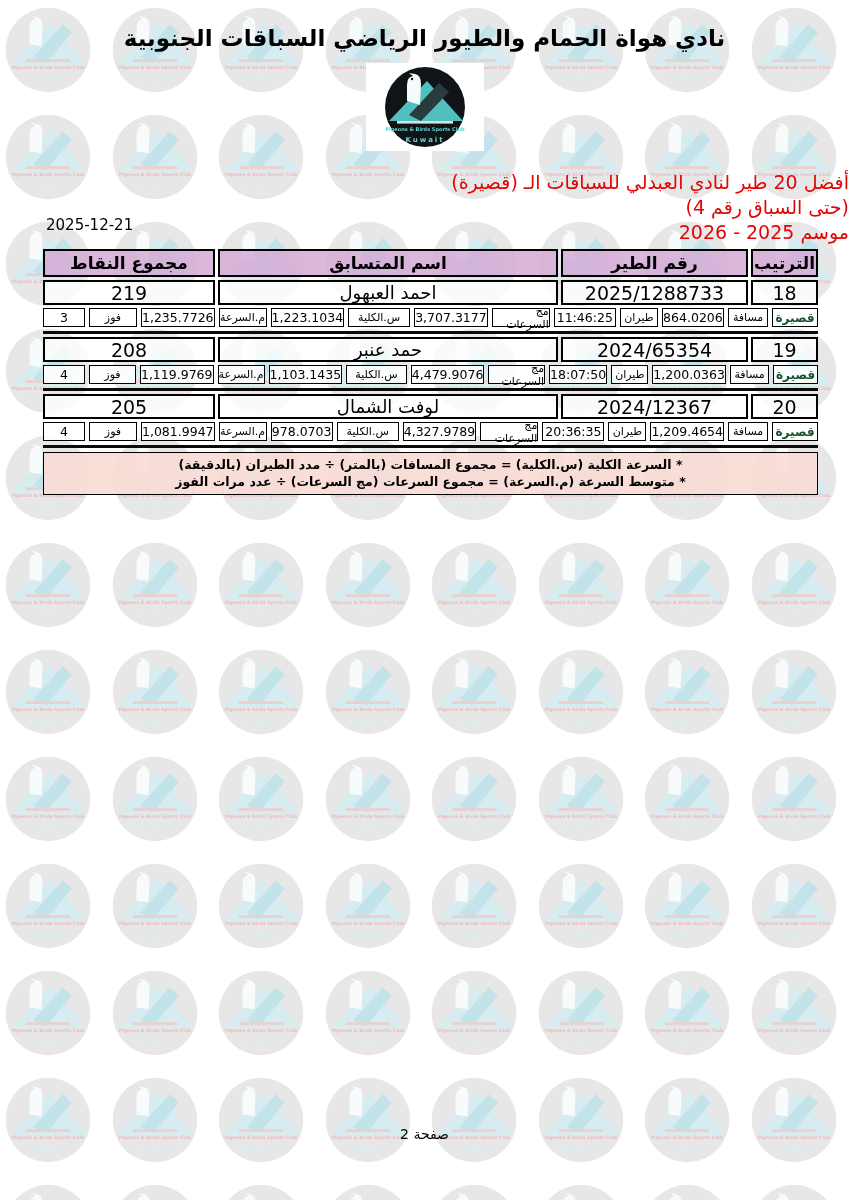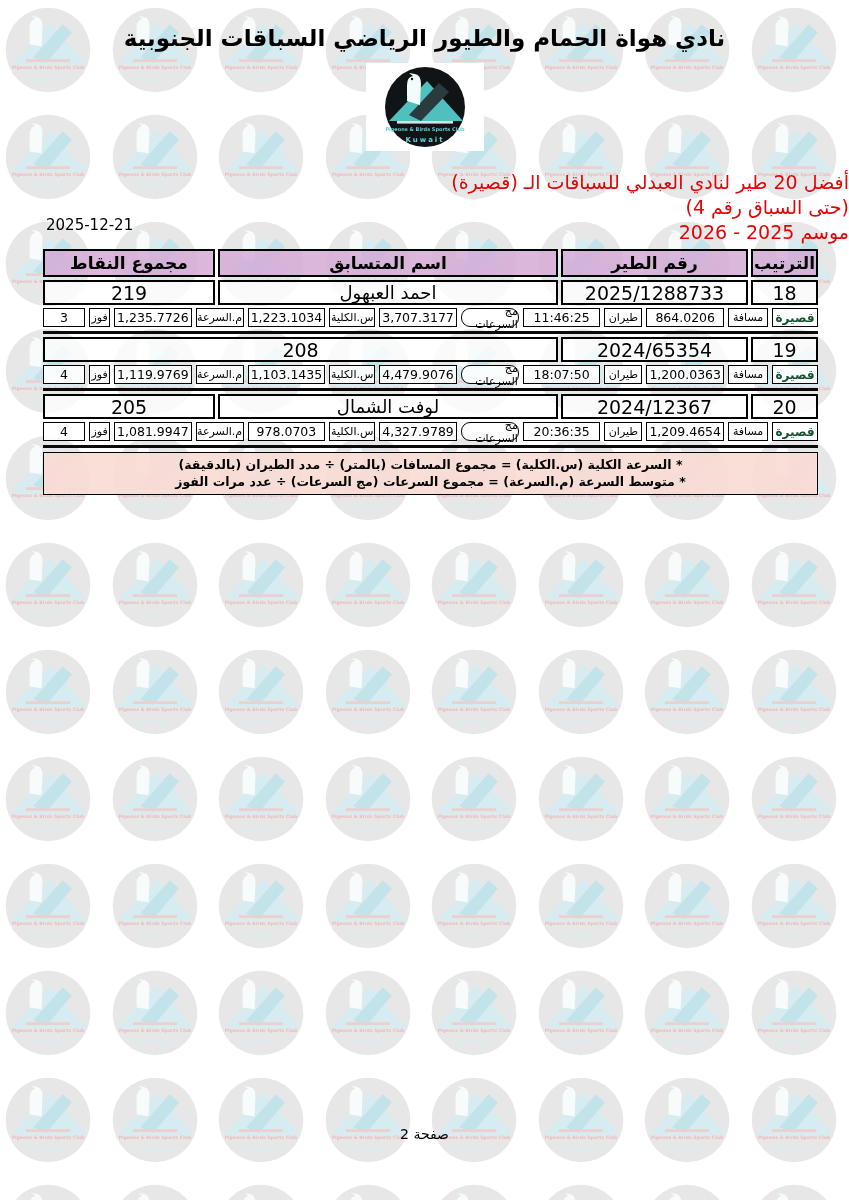--- a/index.html
+++ b/index.html
@@ -59,22 +59,22 @@
 
   .detail-row { display:flex; gap:4px; margin-top:3px; align-items:stretch; }
   .dcell {
     border:1px solid #000;
     background:rgba(255,255,255,0.88);
     height:19px; display:flex; align-items:center; justify-content:center;
     font-size:11px;
   }
   .d-cat { width:46px; color:#14532d; font-weight:bold; font-size:12px; }
   .d-val { flex:1; font-size:12.5px; }
-  .w-dist { width:40px; } .w-fly { width:38px; } .w-sum { width:58px;border-radius:9px; }
-  .w-tot { width:46px; }  .w-avg { width:48px; } .w-win { width:21px;font-family:Liberation Serif, serif; }
+  .w-dist { width:40px; } .w-fly { width:38px; } .w-sum { width:58px; }
+  .w-tot { width:62px; }  .w-avg { width:48px; } .w-win { width:48px; }
   .d-winval { flex:0 0 42px; font-size:12.5px; }
   .group-divider { border-top:3px solid #0a0a0a; margin:4px 0 2px; }
 
   .notes-box {
     margin:4px 31px 0 43px;
     direction:rtl;
     border:1px solid #000;
     background:rgba(250,219,213,0.92);
     padding:3px 8px 4px;
     font-size:12.5px; font-weight:bold; line-height:17px;
@@ -1009,20 +1009,21 @@
       <div class="dcell w-avg">م.السرعة</div>
       <div class="dcell d-val">1,235.7726</div>
       <div class="dcell w-win">فوز</div>
       <div class="dcell d-winval">3</div>
     </div>
     <div class="group-divider"></div>
 
     <div class="name-row">
       <div class="cell c-rank num">19</div>
       <div class="cell c-ring num">2024/65354</div>
+      <div class="cell c-name ar">حمد عنبر</div>
       <div class="cell c-pts num">208</div>
     </div>
     <div class="detail-row">
       <div class="dcell d-cat">قصيرة</div>
       <div class="dcell w-dist">مسافة</div>
       <div class="dcell d-val">1,200.0363</div>
       <div class="dcell w-fly">طيران</div>
       <div class="dcell d-val">18:07:50</div>
       <div class="dcell w-sum">مج السرعات</div>
       <div class="dcell d-val">4,479.9076</div>

